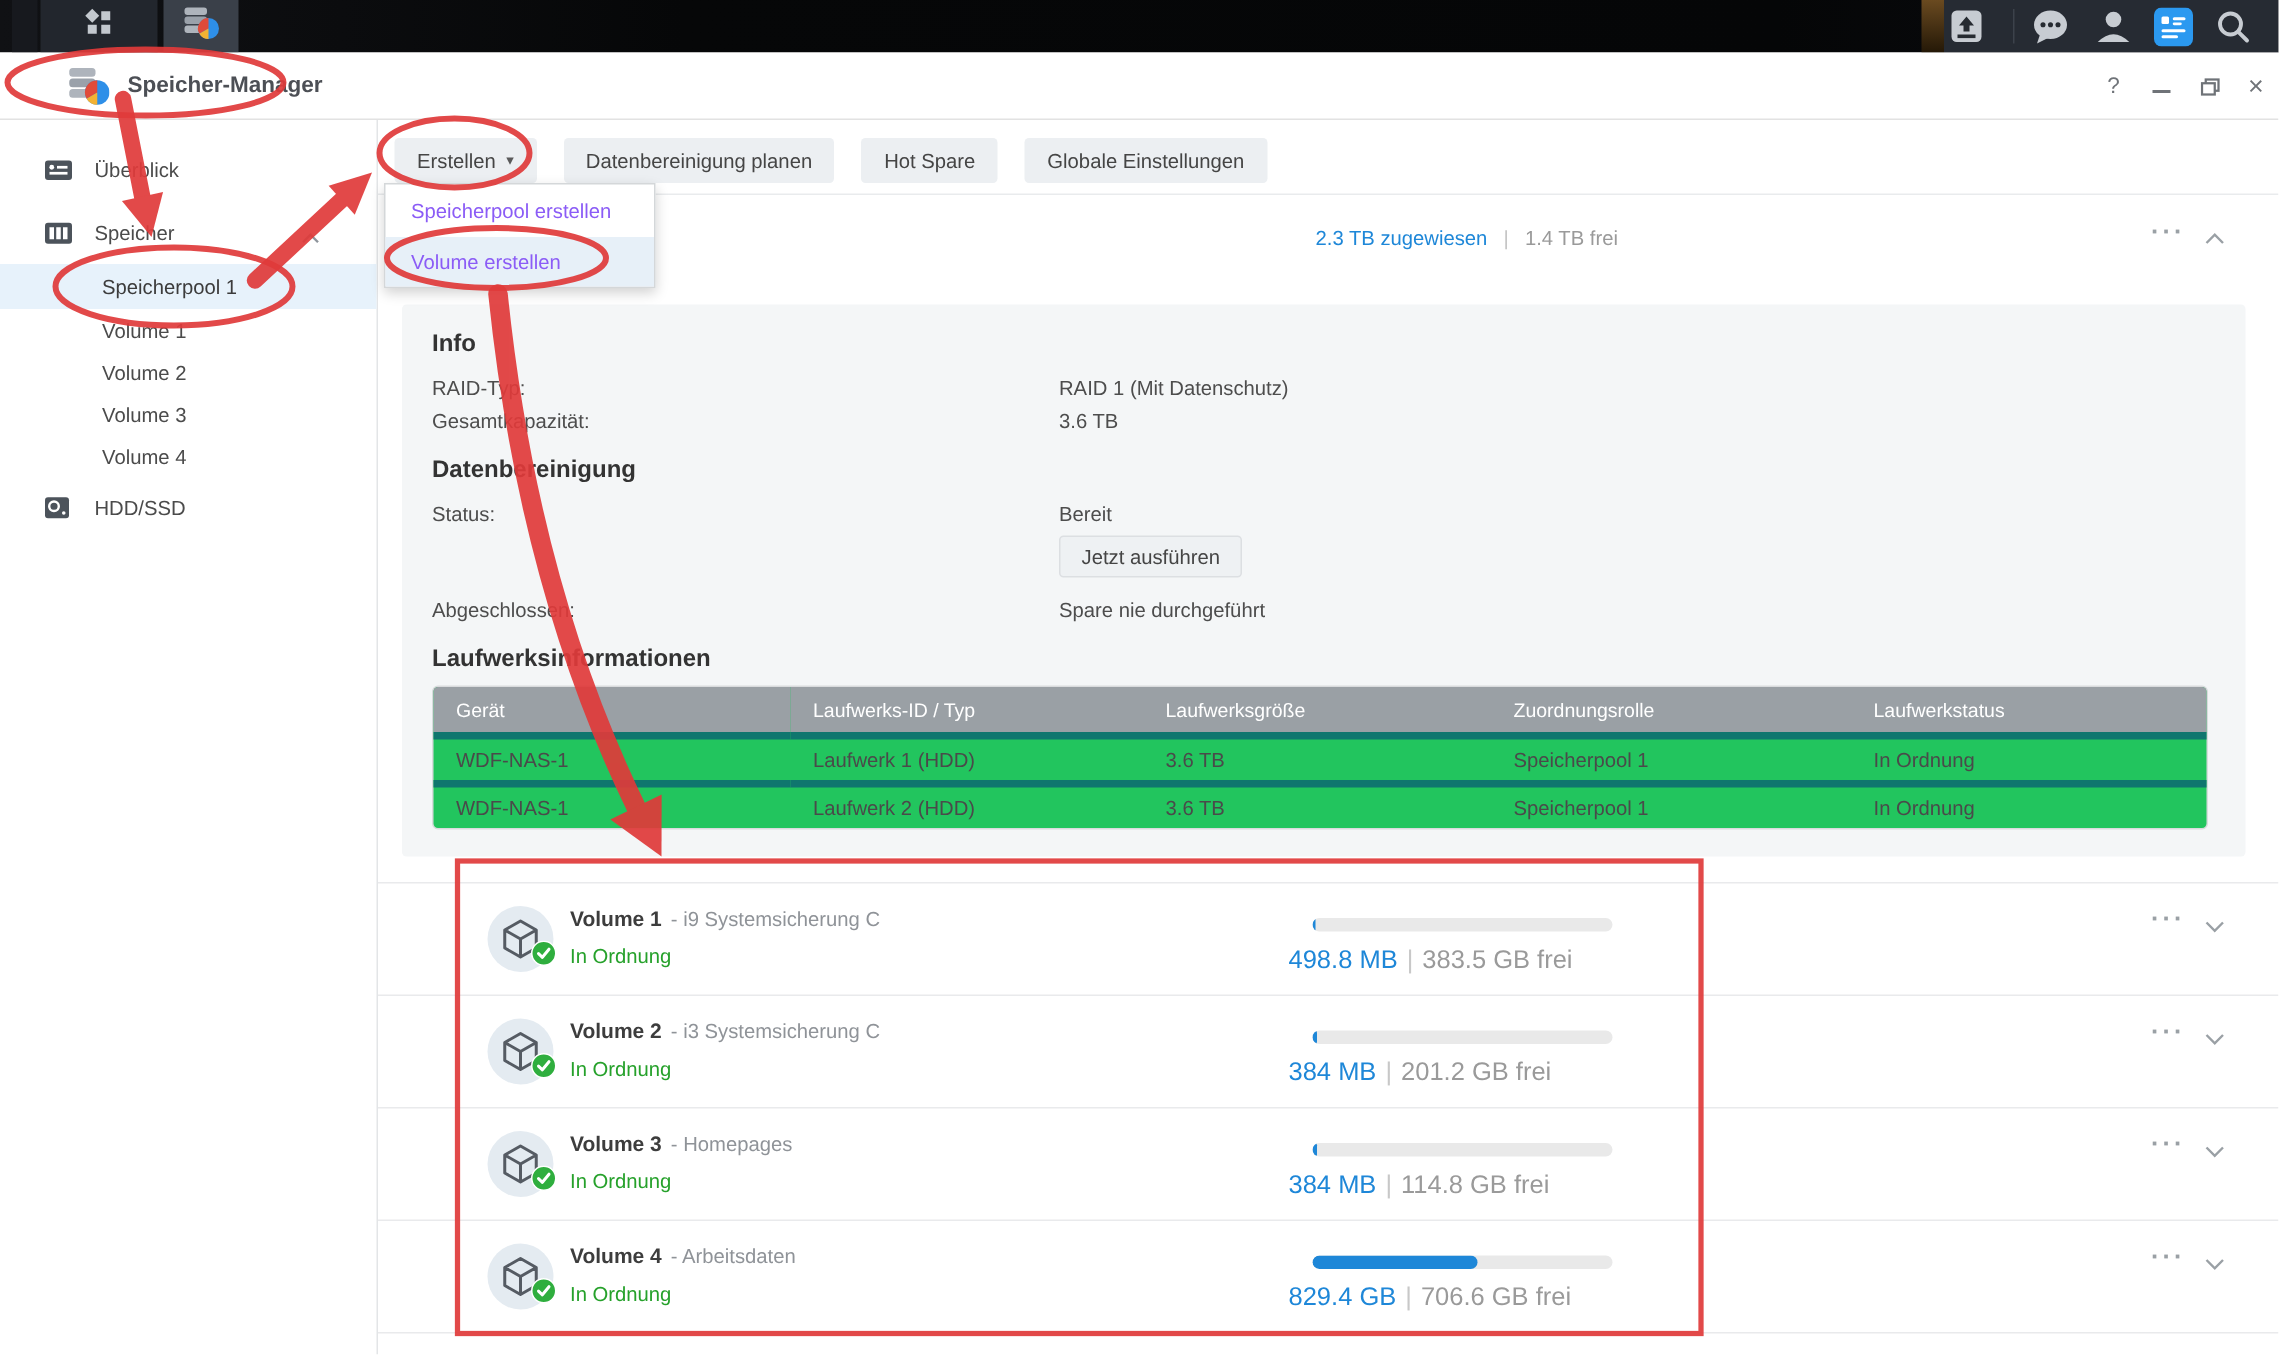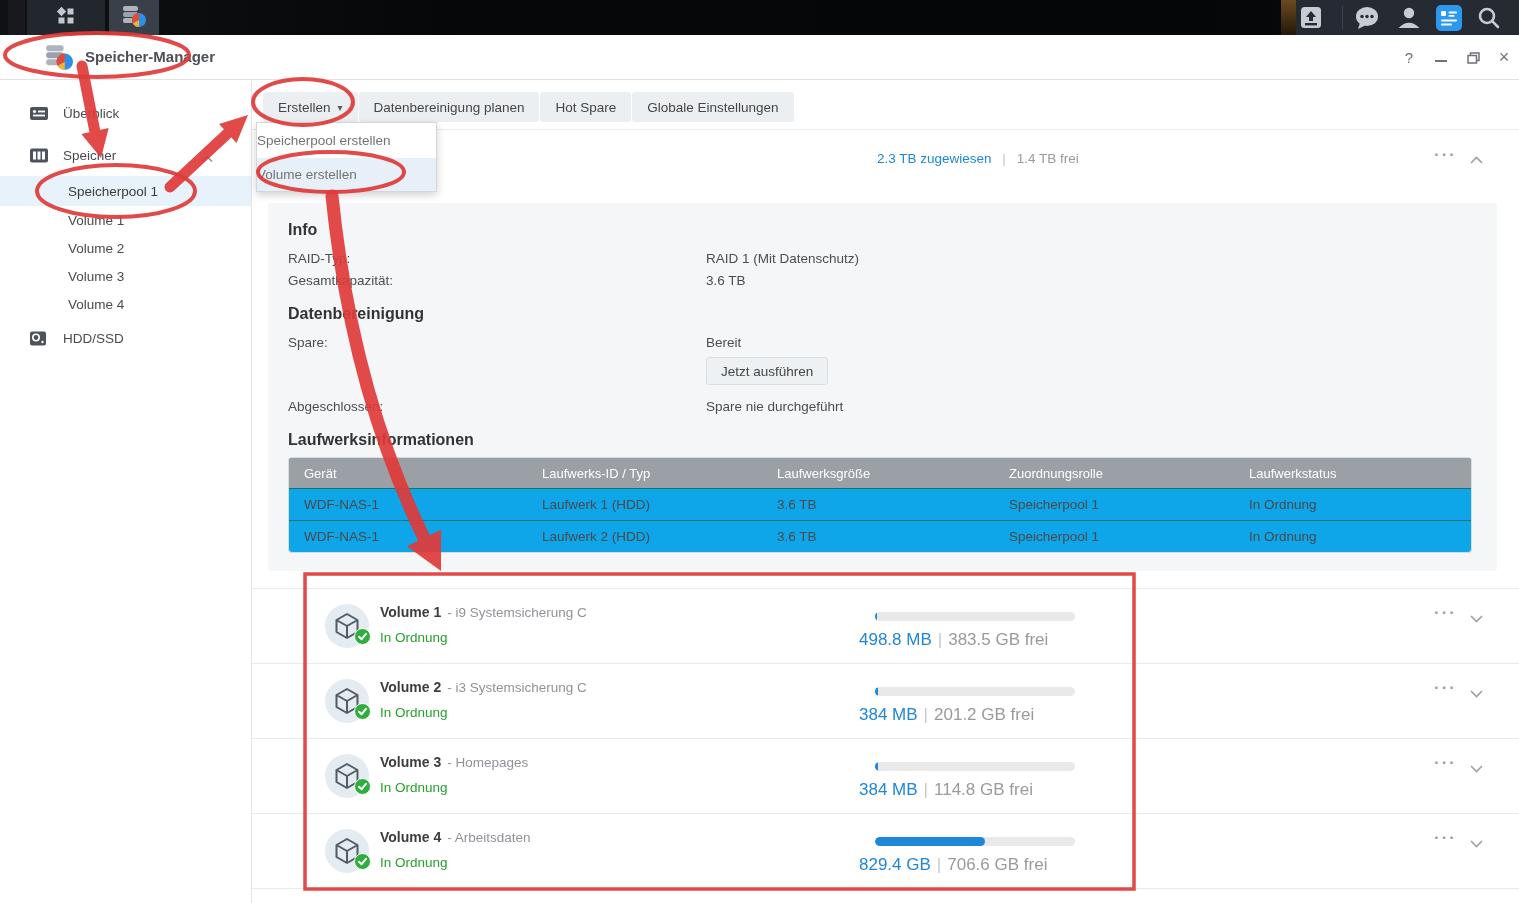--- a/index.html
+++ b/index.html
@@ -38,21 +38,21 @@
 
   
   .sb-item { height:28px; display:flex; align-items:center; padding-left:30px; font-size:13.5px; color:#4b4b4b; cursor:pointer; position:relative; }
   .sb-item .sb-ico { width:18px; margin-right:15px; display:flex; }
   .sb-sub { padding-left:68px; }
   .sb-sel { height:30px; background:#e7f2fb; color:#3c3c3c; }
   .sb-chev { position:absolute; right:38px; top:10px; }
   .gap14 { height:14px; } .gap7 { height:7px; } .gap6 { height:6px; }
 
   
-  .toolbar { padding:12px 0 0 11px; display:flex; gap:1px; }
+  .toolbar { padding:12px 0 0 11px; display:flex; gap:18px; }
   .btn { background:#eceff2; border:none; border-radius:3px; height:30px; padding:0 15px; font-size:13.5px; color:#454545; font-family:inherit; cursor:pointer; display:inline-flex; align-items:center; gap:7px; }
   .btn .caret { font-size:10px; color:#5a5a5a; }
   .tb-sep-line { border-bottom:1px solid #e9ebed; margin-top:7px; }
 
   
   .pool-header { position:relative; height:73px; }
   .capacity { position:absolute; left:625px; top:21px; font-size:13.5px; }
   .cap-used { color:#1e87d8; font-weight:normal; }
   .cap-sep { color:#c4c4c4; margin:0 7px; }
   .cap-free { color:#9a9a9a; }
@@ -61,25 +61,25 @@
   .ph-chev { position:absolute; left:1218px; top:20px; cursor:pointer; }
 
   
   .panel { margin-left:16px; width:1229px; background:#f4f6f7; border-radius:3px; padding:18px 25px 18px 20px; }
   .sec-h { font-size:16px; font-weight:bold; color:#333; margin-bottom:8px; }
   .kv { display:flex; height:22px; align-items:center; font-size:13.5px; color:#4d4d4d; }
   .kv .k { width:418px; flex:none; }
   .mt14 { margin-top:14px; }
   .run-btn { margin:4px 0 10px 418px; background:#eef1f3; border:1px solid #dcdfe2; border-radius:3px; height:28px; padding:0 14px; font-size:13.5px; color:#454545; font-family:inherit; cursor:pointer; }
 
-  table.drives { width:1184px; border-collapse:separate; border-spacing:0; background:#0ea5e9; border:1px solid #d9dbdd; border-radius:4px; table-layout:fixed; font-size:13.5px; }
+  table.drives { width:1184px; border-collapse:separate; border-spacing:0; background:#22c55e; border:1px solid #d9dbdd; border-radius:4px; table-layout:fixed; font-size:13.5px; }
   table.drives th { background:#9aa0a5; color:#fff; font-weight:normal; text-align:left; height:30px; padding:0 0 0 15px; font-size:13px; }
   table.drives th:first-child { border-top-left-radius:3px; }
   table.drives th:last-child { border-top-right-radius:3px; }
-  table.drives td { height:32px; padding:0 0 0 15px; border-top:1px solid #0f766e; color:#4a4a4a; }
+  table.drives td { height:32px; padding:0 0 0 15px; border-top:5px solid #0f766e; color:#4a4a4a; }
   .c1{width:238px;} .c2{width:235px;} .c3{width:232px;} .c4{width:240px;}
   .green { color:#26a12b; }
 
   
   .vol-list { margin-top:17px; border-top:1px solid #e9eaec; }
   .vol-row { position:relative; height:75px; border-bottom:1px solid #e9eaec; }
   .vol-icon { position:absolute; left:73px; top:15px; width:44px; height:44px; background:#e4ebf1; border-radius:50%; display:flex; align-items:center; justify-content:center; }
   .vol-badge { position:absolute; right:-2px; bottom:-1px; }
   .vol-name { position:absolute; left:128px; top:15px; font-size:14px; }
   .vol-name b { color:#3d3d3d; }
@@ -89,21 +89,21 @@
   .vol-fill { height:100%; background:#1e87d8; border-radius:5px; }
   .vol-cap { position:absolute; left:607px; top:41px; font-size:17px; }
   .vol-used { color:#1e87d8; }
   .vol-sep { color:#c8c8c8; margin:0 6px; }
   .vol-free { color:#9a9a9a; }
   .vol-dots { position:absolute; left:1182px; top:15px; }
   .vol-chev { position:absolute; left:1218px; top:20px; cursor:pointer; }
 
   
   .dropdown { position:absolute; left:256px; top:122px; width:181px; background:#fff; border:1px solid #d4d7d9; box-shadow:0 3px 8px rgba(0,0,0,.18); z-index:50; }
-  .dd-item { height:35px; display:flex; align-items:center; font-size:13.5px; color:#737373; cursor:pointer; }
+  .dd-item { height:35px; display:flex; align-items:center; padding-left:17px; font-size:13.5px; color:#8b5cf6; cursor:pointer; }
   .dd-item.hl { background:#e7f0f8; height:33px; }
 
   
   .annotations { position:absolute; left:0; top:0; width:1519px; height:903px; z-index:100; pointer-events:none; }
 </style>
 </head>
 <body>
 
 <div class="taskbar">
   <div class="tb-strip"></div>
@@ -289,21 +289,21 @@
         <span class="k">RAID-Typ:</span>
         <span>RAID 1 (Mit Datenschutz)</span>
       </div>
       <div class="kv">
         <span class="k">Gesamtkapazität:</span>
         <span>3.6 TB</span>
       </div>
 
       <div class="sec-h mt14">Datenbereinigung</div>
       <div class="kv">
-        <span class="k">Spare:</span>
+        <span class="k">Status:</span>
         <span>Bereit</span>
       </div>
       <button class="run-btn">Jetzt ausführen</button>
       <div class="kv">
         <span class="k">Abgeschlossen:</span>
         <span>Spare nie durchgeführt</span>
       </div>
 
       <div class="sec-h mt14">Laufwerksinformationen</div>
       <table class="drives">

